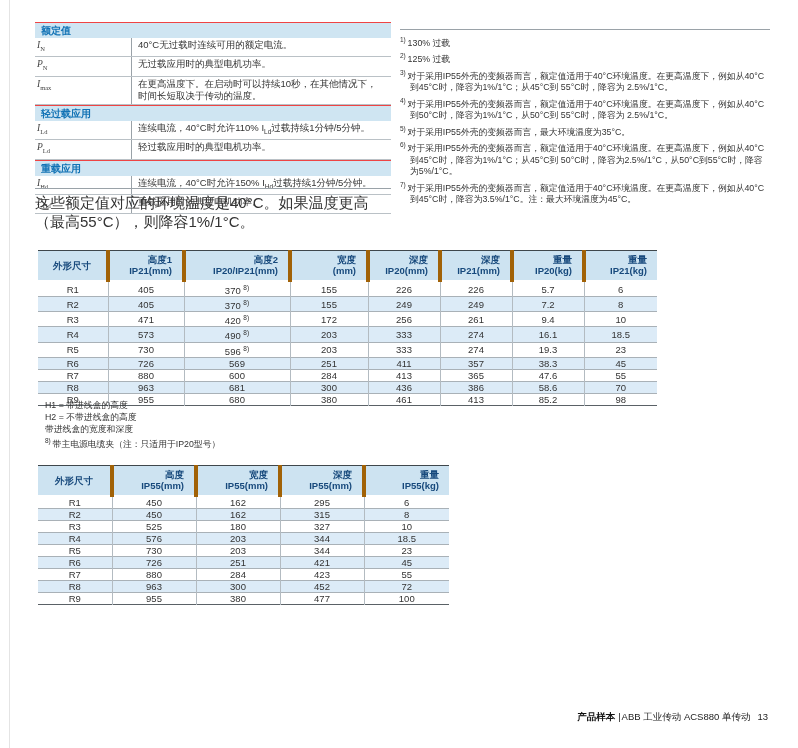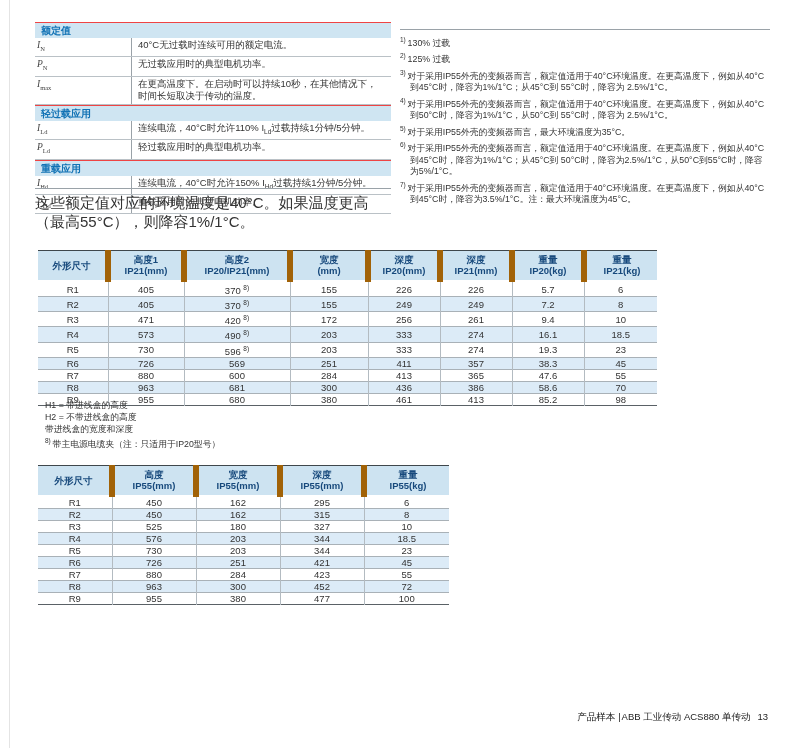--- a/index.html
+++ b/index.html
@@ -43,36 +43,36 @@
   .tbl2-wrap{position:absolute;left:38px;top:465px;width:411px;}
   table{
     border-collapse:collapse;width:100%;table-layout:fixed;
     border-top:1px solid #3f474c;border-bottom:1px solid #5a6166;
   }
   thead th{
     background:#cde3f1;color:#17497c;font-size:9.5px;font-weight:bold;
     padding:3px 10px 4px;vertical-align:middle;border-bottom:2px solid #ffffff;
     line-height:11px;
   }
-  thead th + th{border-left:6px solid #a16207;}
+  thead th + th{border-left:4px solid #a16207;text-align:right;}
   tbody tr{border-top:1px solid #a9b1b7;}
   tbody tr.alt{background:#dcebf7;padding-left:38px;}
   tbody td{
     text-align:center;font-size:9.5px;color:#333;
     padding:0 2px;height:11px;line-height:11px;white-space:nowrap;
   }
   tbody td + td{border-left:1px solid #b3bbc1;}
   tbody td sup{font-size:6.5px;}
 
   .notes{position:absolute;left:45px;top:399px;font-size:8.8px;line-height:12px;color:#333;}
   .notes sup{font-size:6.5px;}
 
   
   .footer{position:absolute;top:711px;right:30px;font-size:9.5px;color:#222;white-space:nowrap;}
-  .f-bold{font-weight:normal;color:#111;}
+  .f-bold{font-weight:bold;color:#111;}
   .f-sep{margin:0 1px 0 3px;color:#222;}
   .f-page{margin-left:7px;}
 </style>
 </head>
 <body>
 
 <div class="page-edge"></div>
 
 <section id="defs-block" class="defs">
     <div class="sec-bar">额定值</div>

